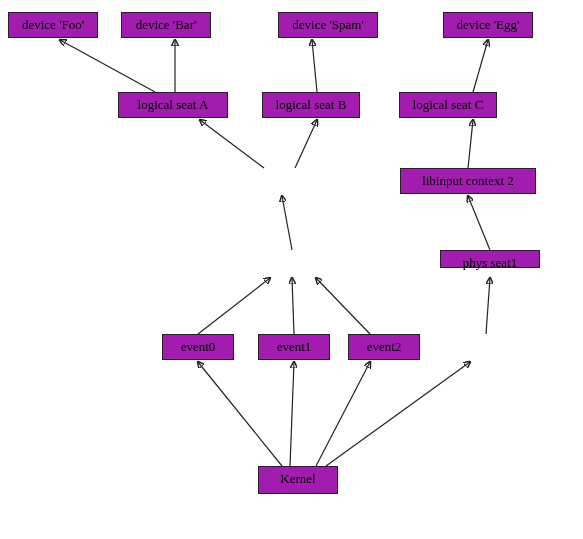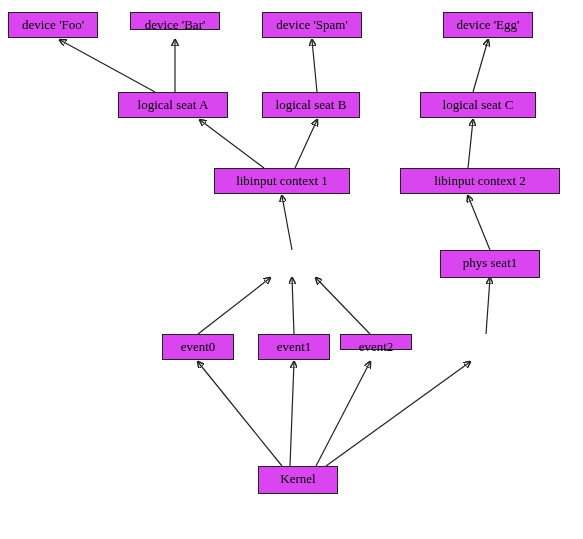--- a/index.html
+++ b/index.html
@@ -13,21 +13,21 @@
       position: relative;
     }
     .diagram {
       position: relative;
       width: 583px;
       height: 539px;
     }
     .node {
       position: absolute;
       border: 1px solid #222;
-      background: #d946ef;
+      background: #a21caf;
       padding: 4px 8px;
       text-align: center;
       white-space: nowrap;
     }
     svg.arrows {
       position: absolute;
       top: 0; left: 0;
       width: 583px;
       height: 539px;
       pointer-events: none;
@@ -37,36 +37,35 @@
       stroke-width: 1.2;
       fill: none;
     }
   </style>
 </head>
 <body>
 
 <div class="diagram">
 
   <div class="node" id="n-device-foo" style="left:8px;top:12px;width:90px;height:26px"><span>device 'Foo'</span></div>
-  <div class="node" id="n-device-bar" style="left:130px;top:12px;width:90px;height:18px"><span>device 'Bar'</span></div>
-  <div class="node" id="n-device-spam" style="left:262px;top:12px;width:100px;height:26px"><span>device 'Spam'</span></div>
+  <div class="node" id="n-device-bar" style="left:121px;top:12px;width:90px;height:26px"><span>device 'Bar'</span></div>
+  <div class="node" id="n-device-spam" style="left:278px;top:12px;width:100px;height:26px"><span>device 'Spam'</span></div>
   <div class="node" id="n-device-egg" style="left:443px;top:12px;width:90px;height:26px"><span>device 'Egg'</span></div>
 
   <div class="node" id="n-lseat-a" style="left:118px;top:92px;width:110px;height:26px"><span>logical seat A</span></div>
   <div class="node" id="n-lseat-b" style="left:262px;top:92px;width:98px;height:26px"><span>logical seat B</span></div>
-  <div class="node" id="n-lseat-c" style="left:420px;top:92px;width:116px;height:26px"><span>logical seat C</span></div>
+  <div class="node" id="n-lseat-c" style="left:399px;top:92px;width:98px;height:26px"><span>logical seat C</span></div>
 
-  <div class="node" id="n-ctx1" style="left:214px;top:168px;width:136px;height:26px"><span>libinput context 1</span></div>
-  <div class="node" id="n-ctx2" style="left:400px;top:168px;width:160px;height:26px"><span>libinput context 2</span></div>
+  <div class="node" id="n-ctx2" style="left:400px;top:168px;width:136px;height:26px"><span>libinput context 2</span></div>
 
-  <div class="node" id="n-pseat1" style="left:440px;top:250px;width:100px;height:28px"><span>phys seat1</span></div>
+  <div class="node" id="n-pseat1" style="left:440px;top:250px;width:100px;height:18px"><span>phys seat1</span></div>
 
   <div class="node" id="n-event0" style="left:162px;top:334px;width:72px;height:26px"><span>event0</span></div>
   <div class="node" id="n-event1" style="left:258px;top:334px;width:72px;height:26px"><span>event1</span></div>
-  <div class="node" id="n-event2" style="left:340px;top:334px;width:72px;height:16px"><span>event2</span></div>
+  <div class="node" id="n-event2" style="left:348px;top:334px;width:72px;height:26px"><span>event2</span></div>
 
   <div class="node" id="n-kernel" style="left:258px;top:466px;width:80px;height:28px"><span>Kernel</span></div>
 
   <svg class="arrows">
     <defs>
       <marker id="arr" markerWidth="6" markerHeight="6" refX="5" refY="3" orient="auto">
         <path d="M0,0 L0,6 L6,3 z" fill="#222"></path>
       </marker>
     </defs>
 

